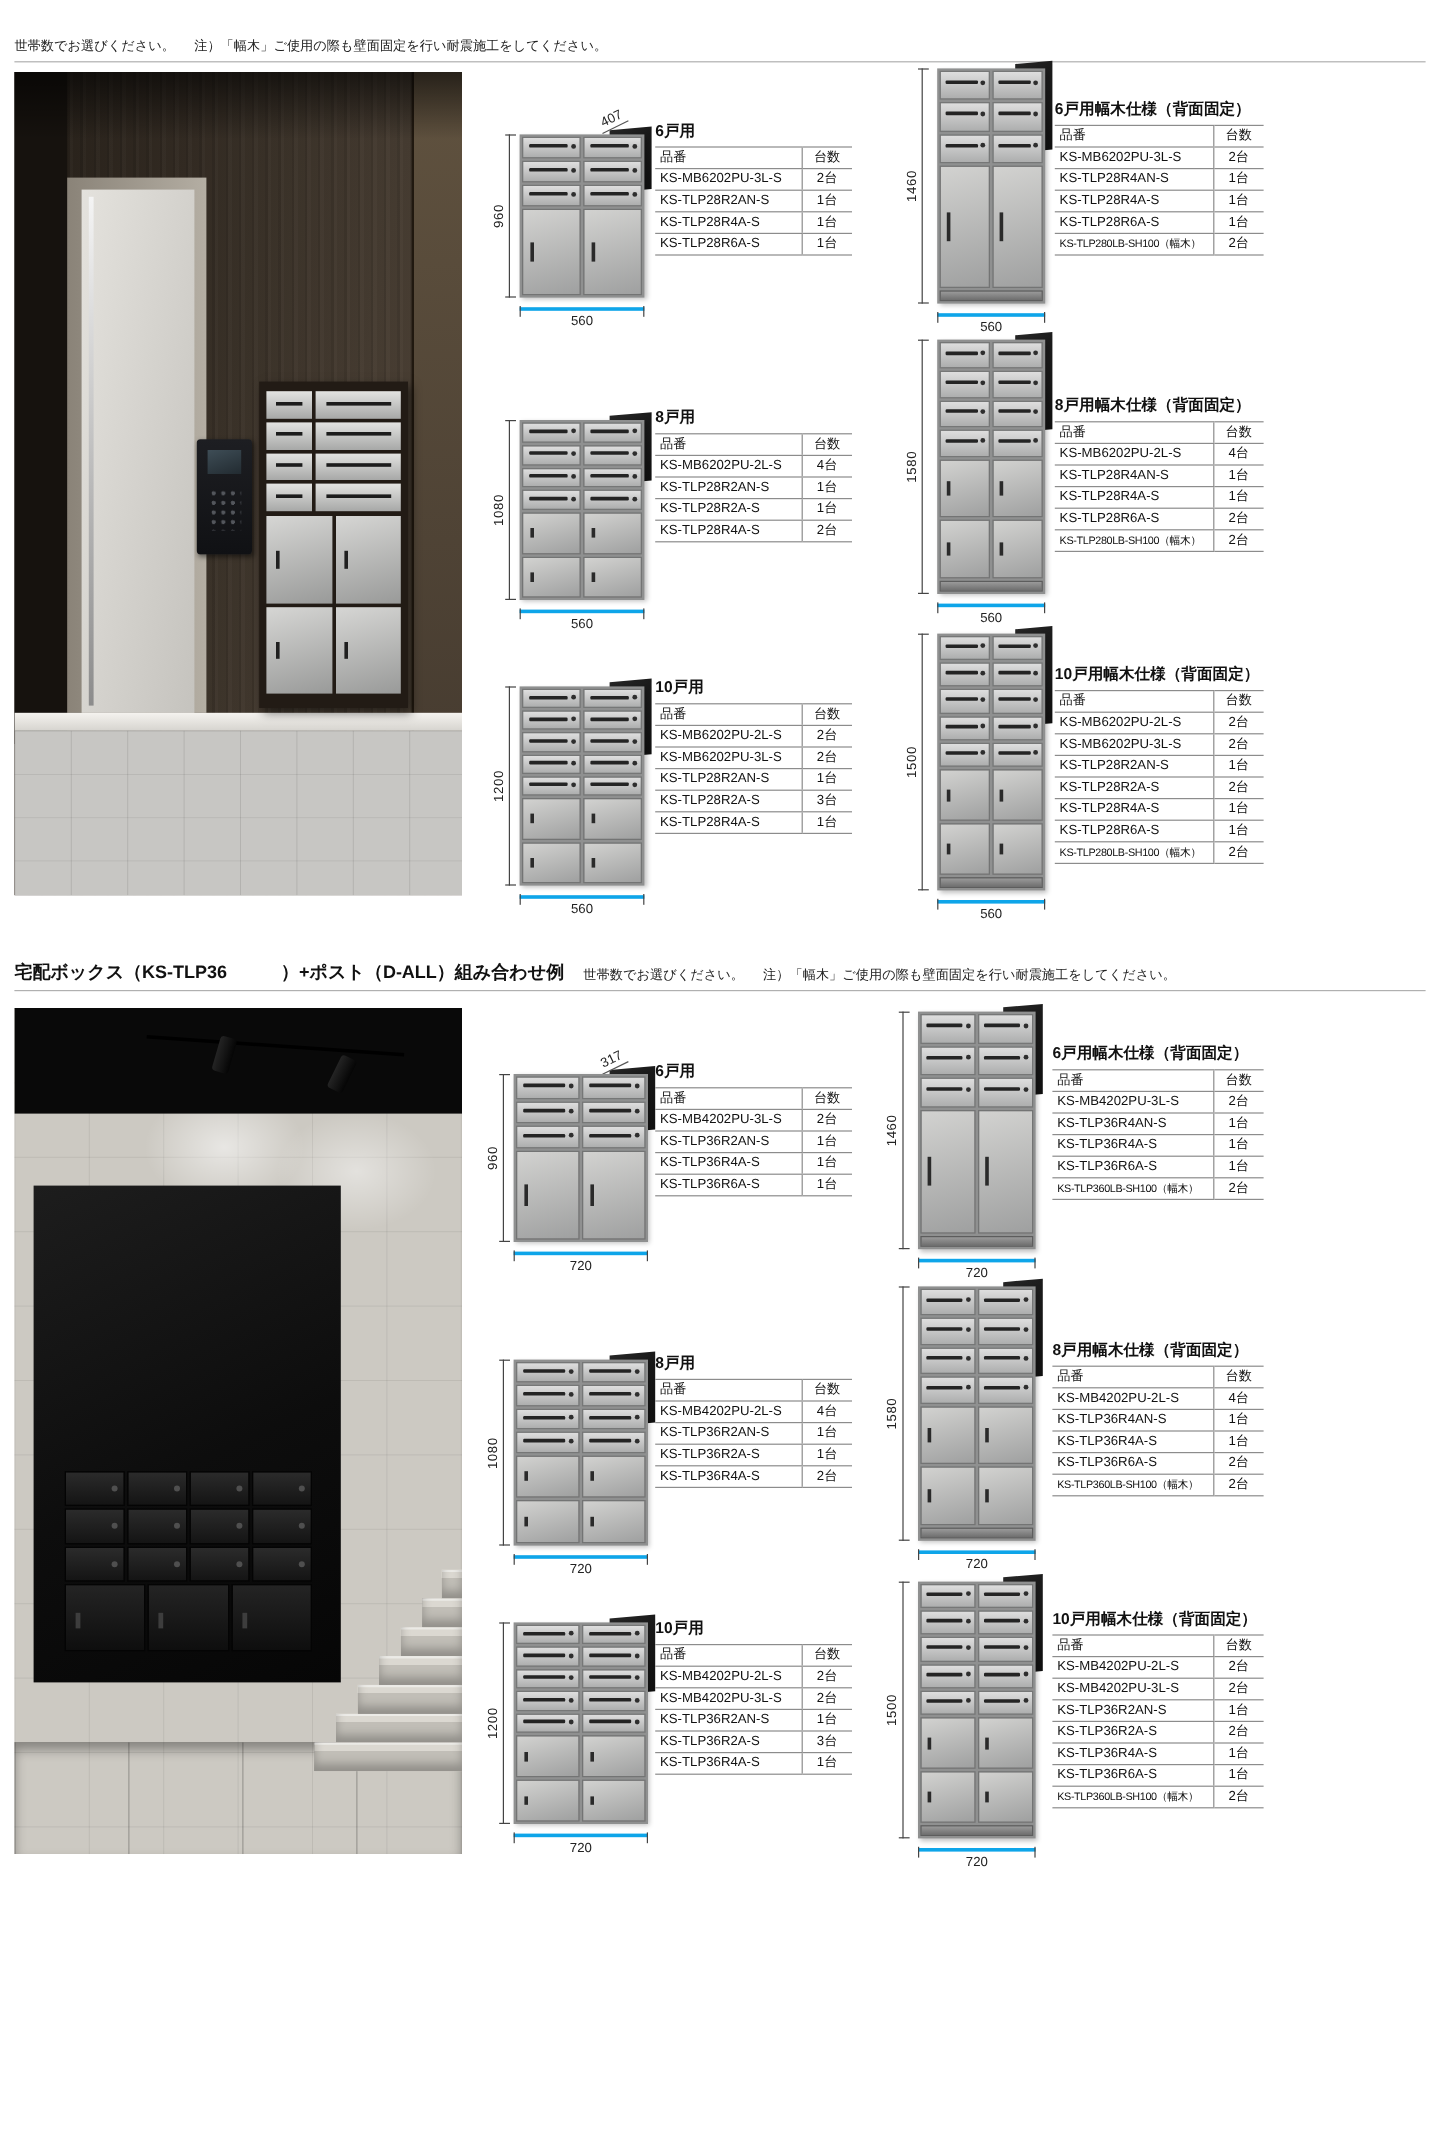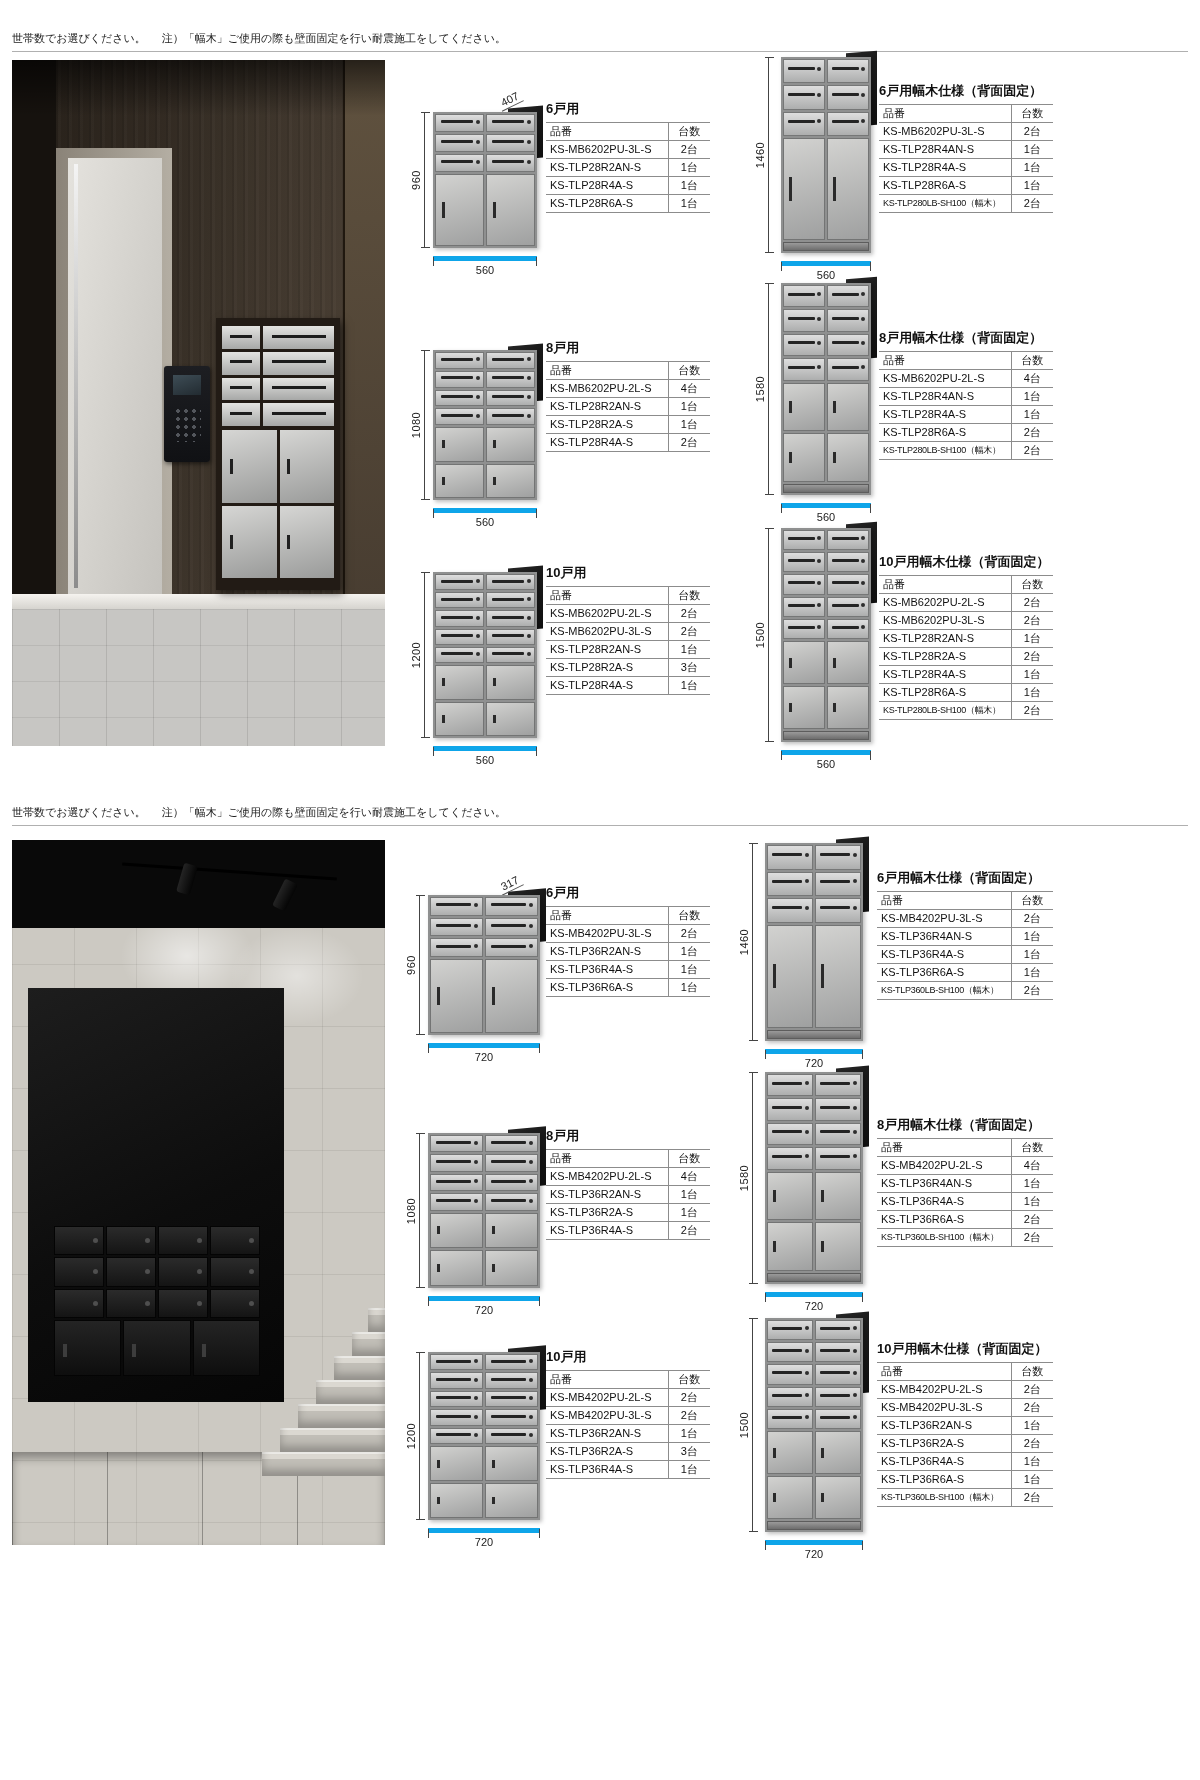--- a/index.html
+++ b/index.html
@@ -12,21 +12,21 @@
               gap:16px;padding-bottom:5px;box-sizing:border-box;}
   .h-title{font-size:15px;font-weight:bold;white-space:nowrap;}
   .h-sub,.h-note{font-size:11px;color:#222;white-space:nowrap;}
 
   
   .vdim{position:absolute;width:0;border-left:1px solid #444;}
   .vdim::before,.vdim::after{content:"";position:absolute;left:-4px;width:9px;height:1px;background:#444;}
   .vdim::before{top:0;}.vdim::after{bottom:0;}
   .vdim .dlabel{position:absolute;top:50%;left:-9px;transform:translate(-50%,-50%) rotate(-90deg);
                 font-size:11px;color:#222;white-space:nowrap;letter-spacing:.5px;}
-  .hdim{position:absolute;height:0;border-top:5px solid #0ea5e9;}
+  .hdim{position:absolute;height:0;border-top:3px solid #0ea5e9;}
   .hdim::before,.hdim::after{content:"";position:absolute;top:-4px;width:1px;height:9px;background:#444;}
   .hdim::before{left:0;}.hdim::after{right:0;}
   .hdim .dlabel{position:absolute;left:50%;top:3px;transform:translateX(-50%);font-size:11px;color:#222;}
   .depth-dim{position:absolute;font-size:11px;color:#222;transform:rotate(-26deg);
              border-bottom:1px solid #555;padding:0 3px 1px;}
 
   
   .cfg{position:absolute;}
   .cfg-title{font-size:13px;font-weight:bold;margin-bottom:4px;white-space:nowrap;}
   .ptable{border-collapse:collapse;width:100%;table-layout:fixed;}
@@ -517,20 +517,21 @@
           </tr>
           <tr>
             <td class="small">KS-TLP280LB-SH100（幅木）</td>
             <td>2台</td>
           </tr>
         </tbody>
     </table>
   </div>
 
   <div class="sec-header" style="top:798px">
+    <span class="h-title">宅配ボックス（KS-TLP36　　　）+ポスト（D-ALL）組み合わせ例</span>
     <span class="h-sub">世帯数でお選びください。</span>
     <span class="h-note">注）「幅木」ご使用の際も壁面固定を行い耐震施工をしてください。</span>
   </div>
 
   <div class="photo" id="photo2">
     <div class="p2-glow"></div>
     <div class="p2-panel"></div>
     <div class="p2-unit">
       <div class="p2-rows">
           <div class="p2box"></div>

